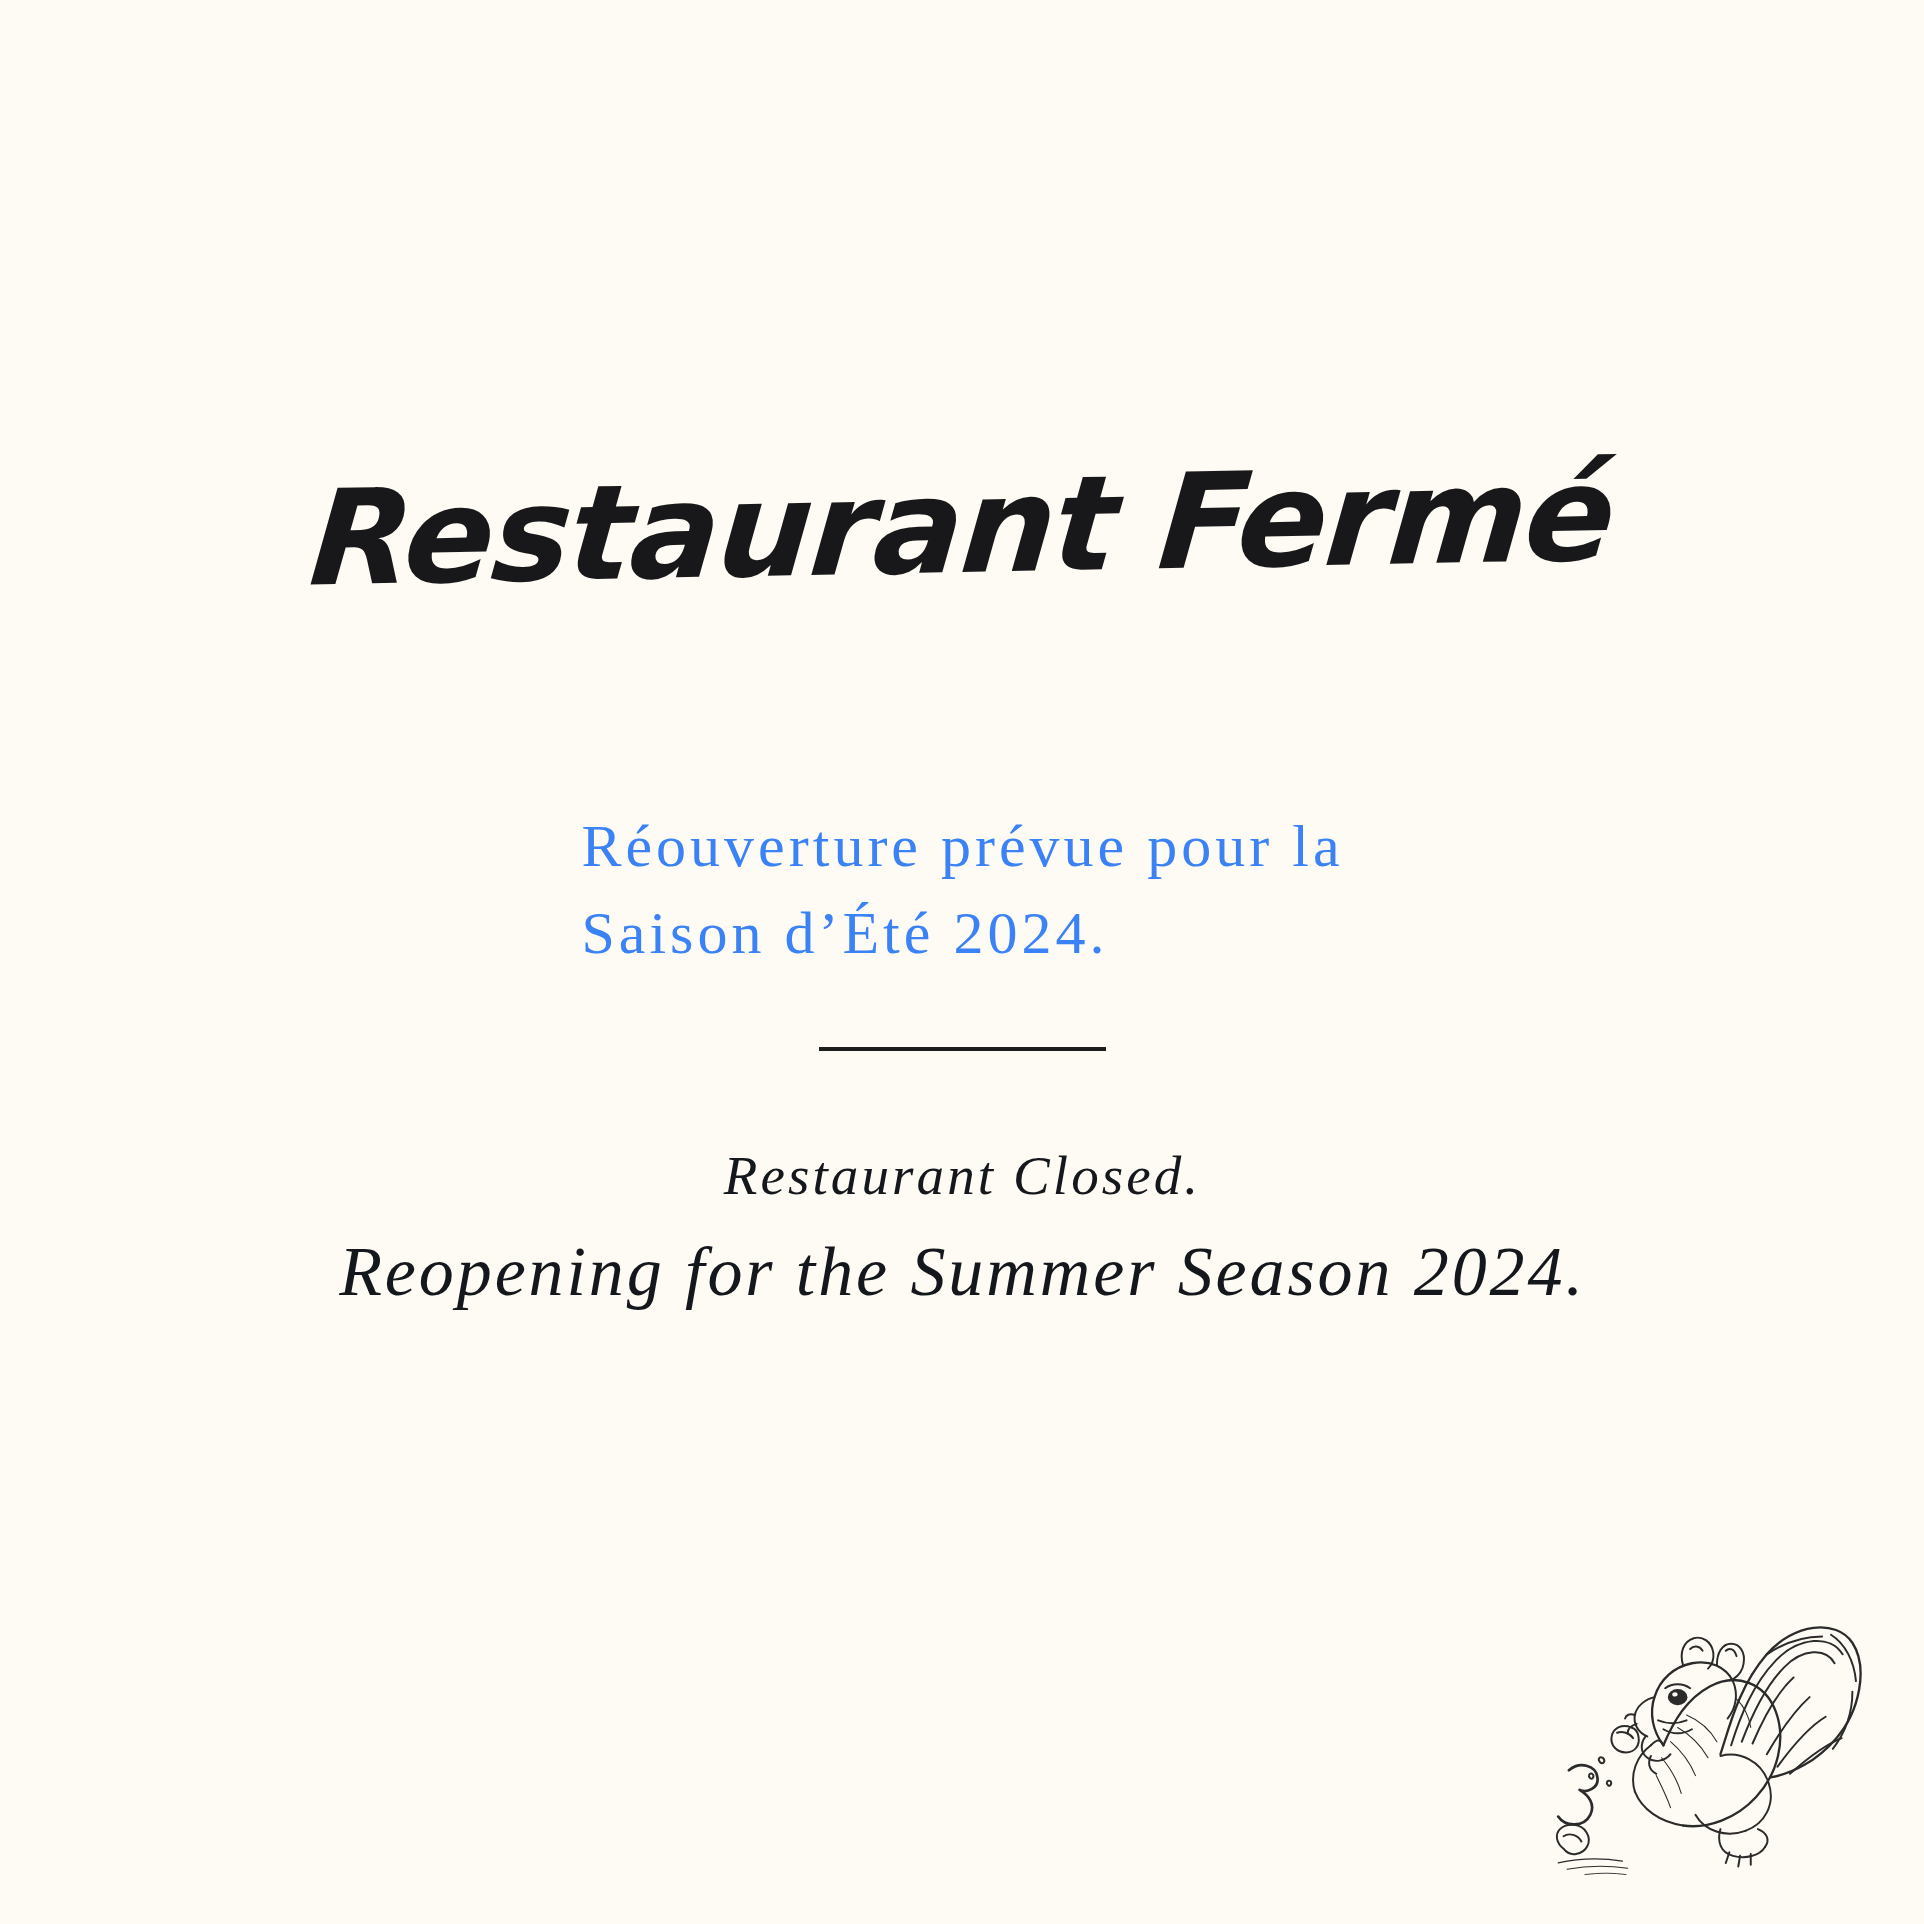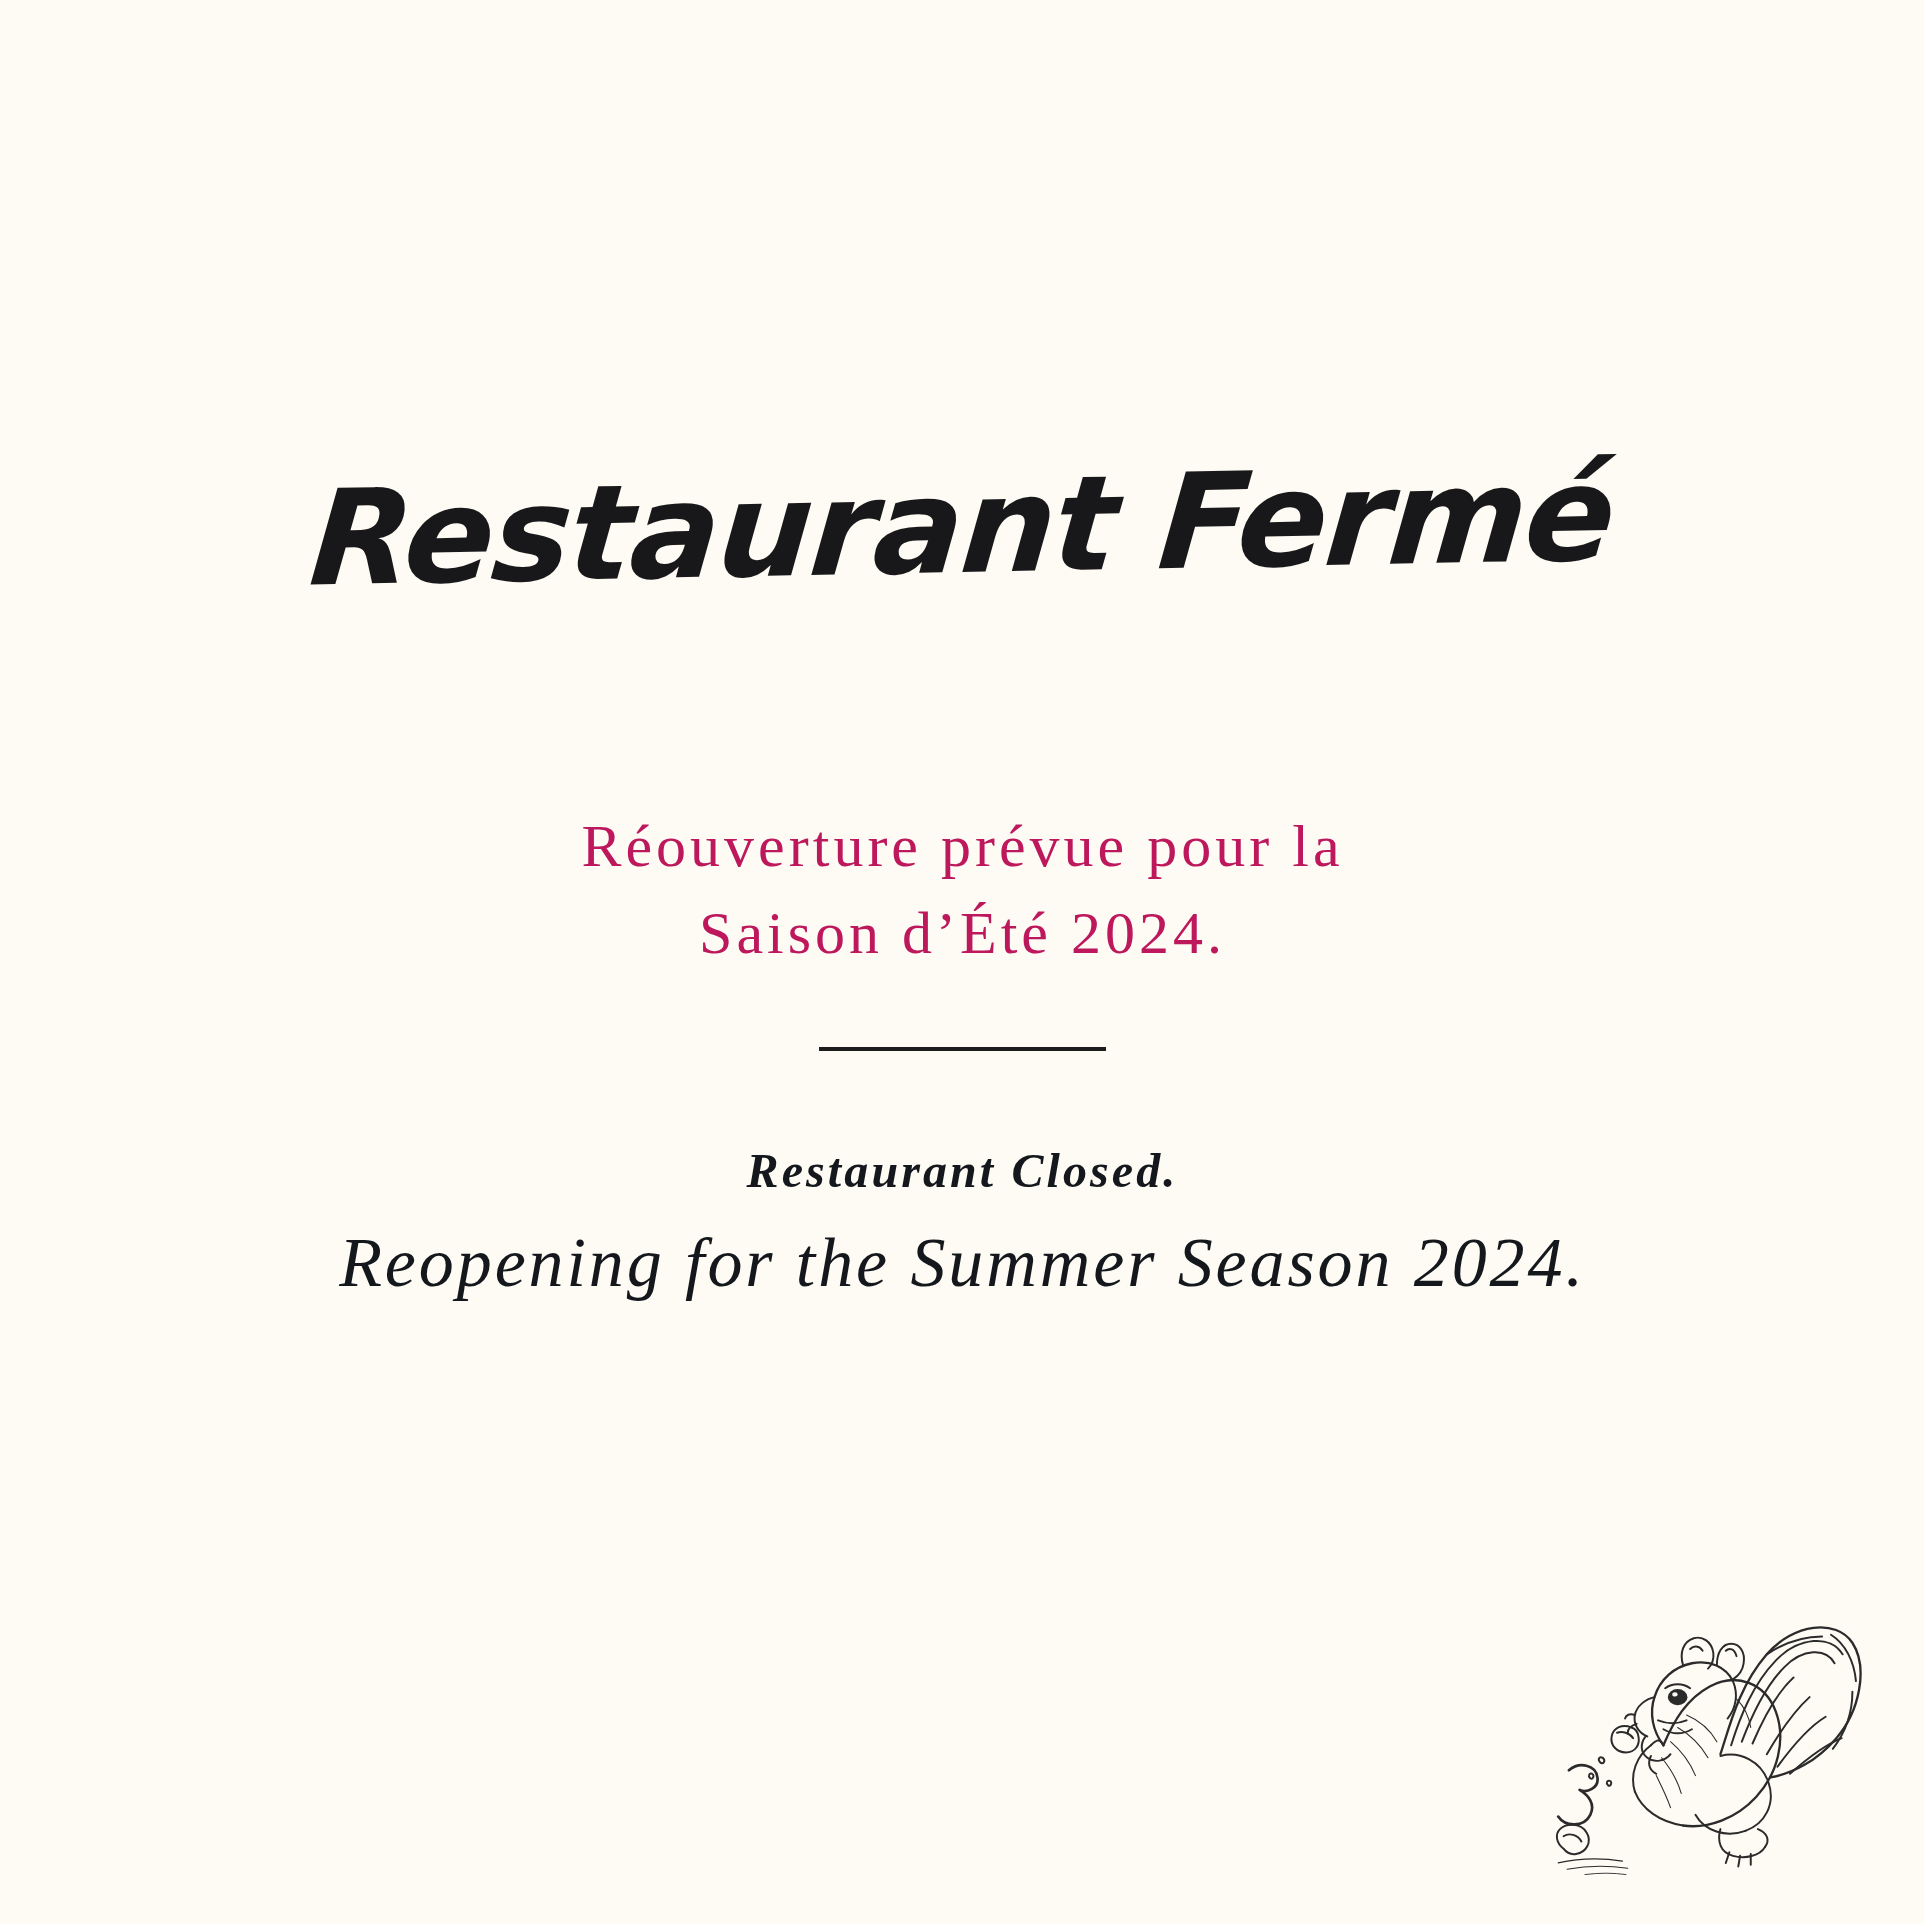--- a/index.html
+++ b/index.html
@@ -35,22 +35,21 @@
     letter-spacing: -1.8px;
     color: #18181a;
     line-height: 1;
     transform: skewX(-6deg) rotate(-1.1deg);
     white-space: nowrap;
   }
 
   
   .fr-block {
     margin-top: 216px;
-    text-align: center;
-    color: #be185d;
+    color: #3b82f6;
   }
   .fr-line1 {
     font-family: "Liberation Serif", serif;
     font-size: 60px;
     letter-spacing: 4px;
     line-height: 1.28;
     white-space: nowrap;
   }
   .fr-line2 {
     font-family: "Liberation Serif", serif;
@@ -72,23 +71,23 @@
   }
 
   
   .en-block {
     margin-top: 82px;
     text-align: center;
     color: #14181c;
   }
   .en-line1 {
     font-family: "Liberation Serif", serif;
-    font-weight: 700;
+    font-weight: 400;
     font-style: italic;
-    font-size: 48px;
+    font-size: 55px;
     letter-spacing: 3.1px;
     line-height: 1.3;
     white-space: nowrap;
   }
   .en-line2 {
     font-family: "Liberation Serif", serif;
     font-style: italic;
     font-size: 70px;
     letter-spacing: 2.9px;
     line-height: 1.3;

